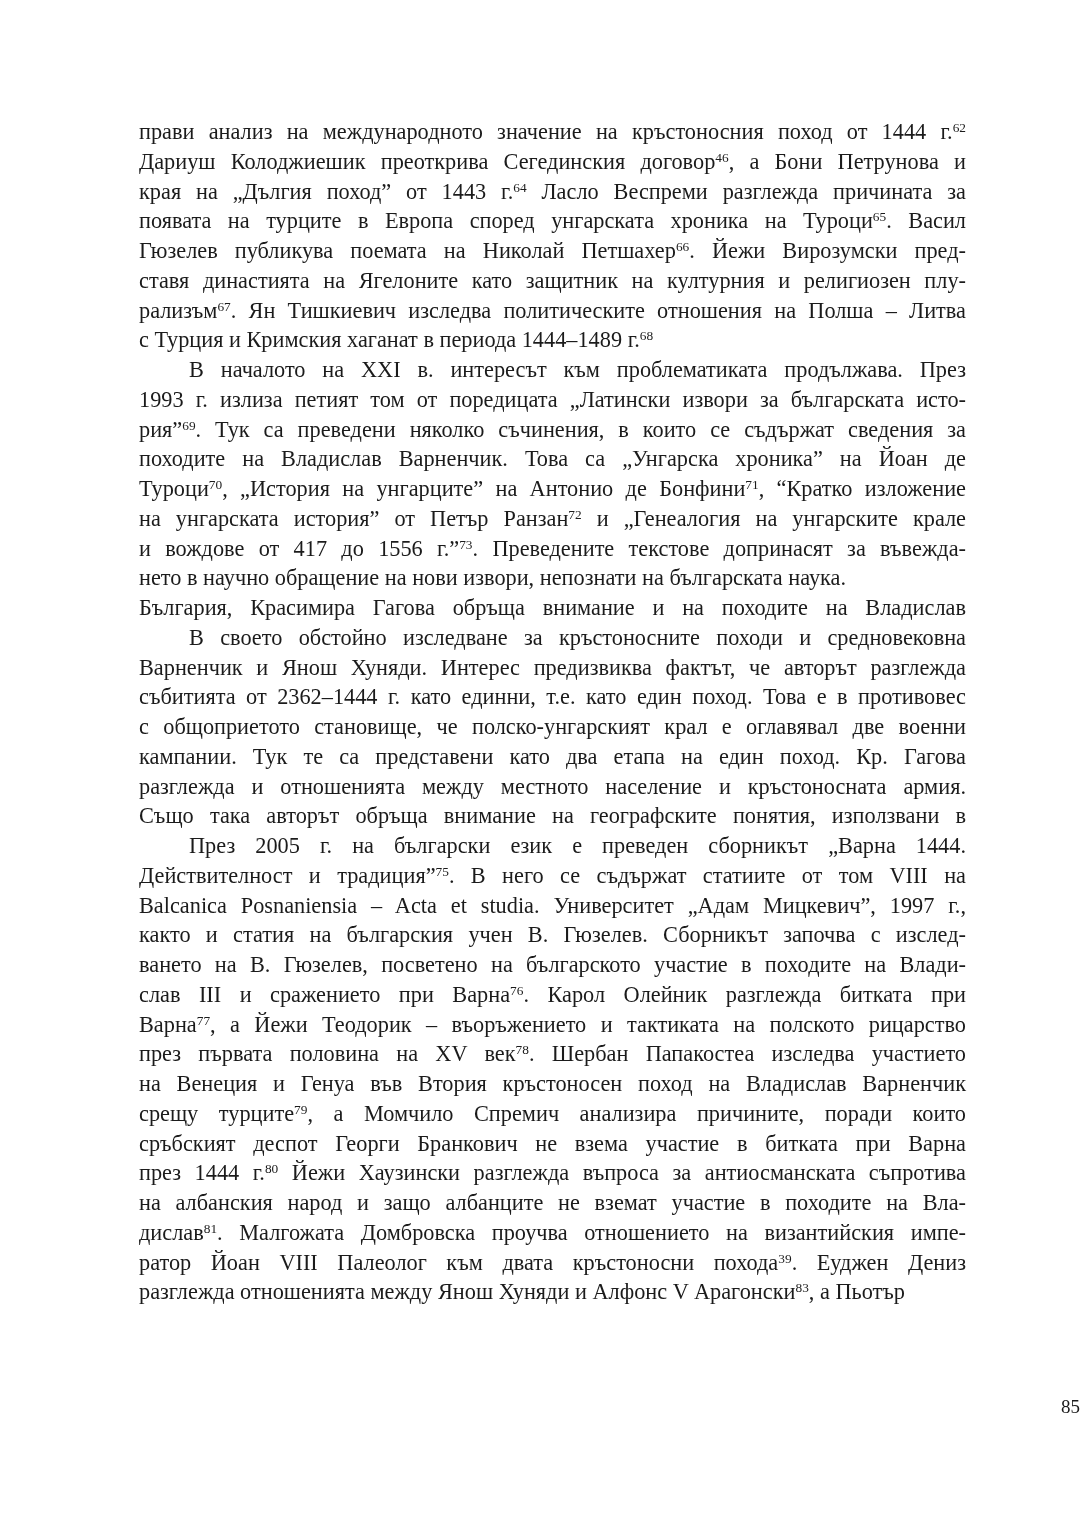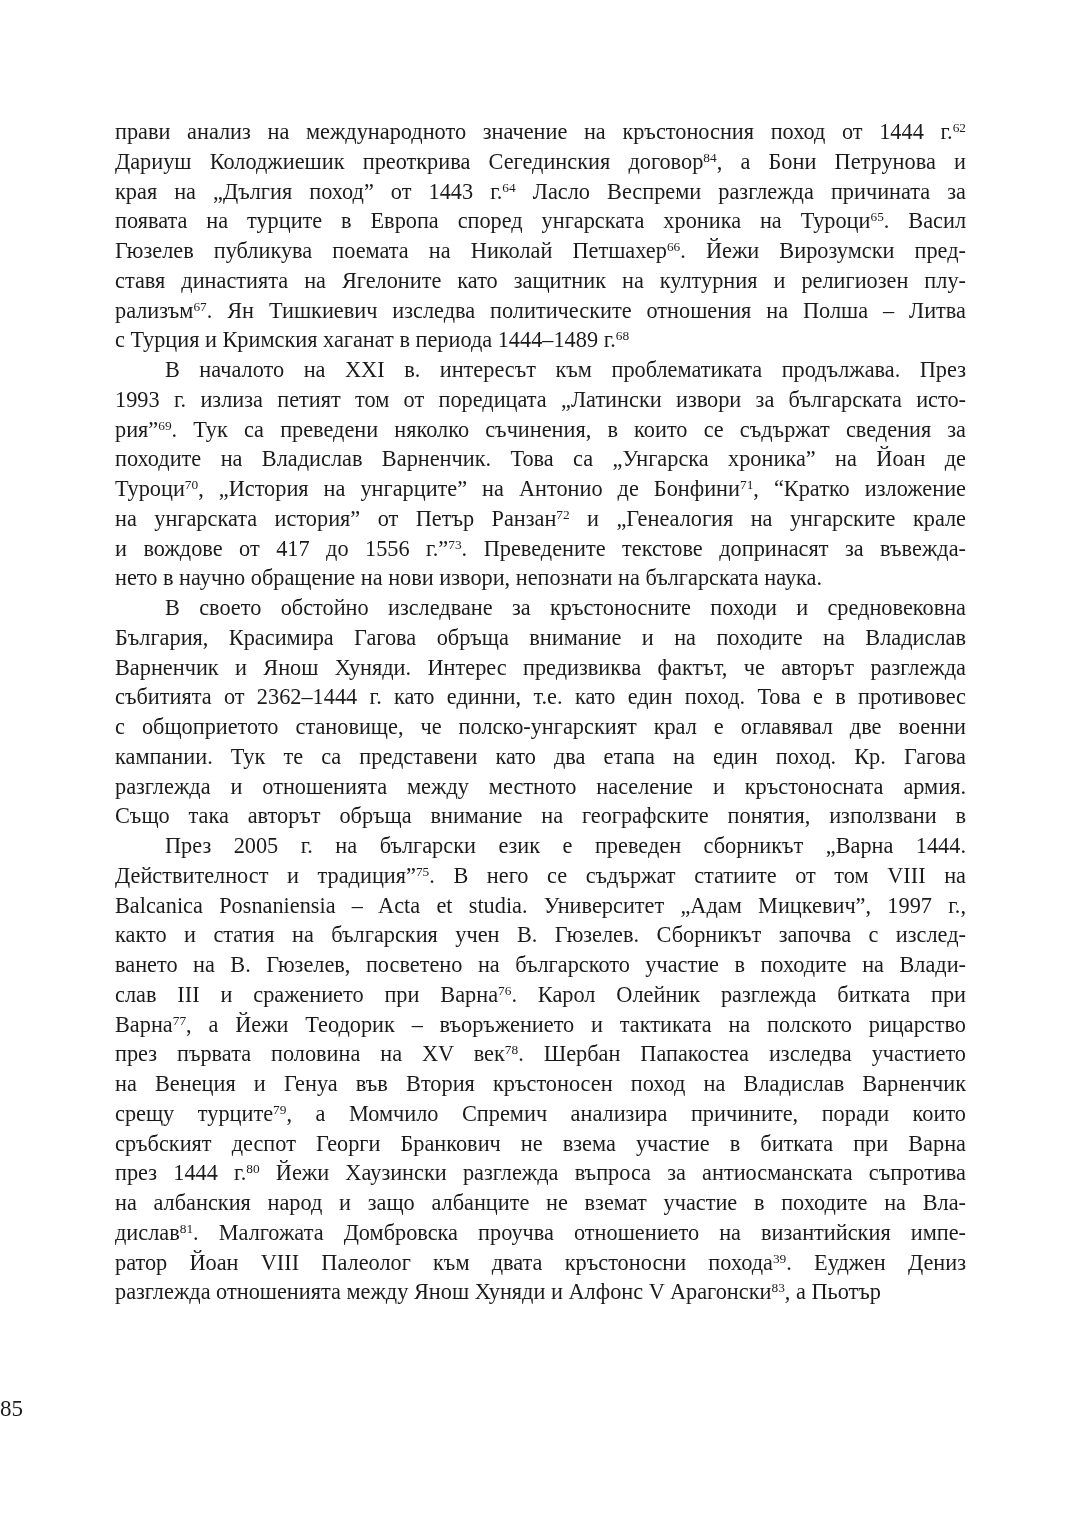--- a/index.html
+++ b/index.html
@@ -21,20 +21,21 @@
     position: absolute;
     left: 115px;
     top: 117px;
     width: 851px;
     font-size: 22.3px;
     line-height: 29.75px;
   }
   .paragraph { margin: 0; }
   .line {
     white-space: nowrap;
+    margin-left: 24px;
   }
   .line.justify {
     text-align: justify;
     text-align-last: justify;
   }
   .line.indent {
     text-indent: 50px;
   }
   sup {
     font-size: 0.60em;
@@ -43,52 +44,52 @@
     position: relative;
     top: -0.52em;
     letter-spacing: 0;
     text-align: right;
   }
   .page-footer {
     position: absolute;
     left: 0;
     top: 1396px;
     width: 100%;
-    text-align: left;
-    font-size: 23px;
+    text-align: right;
+    font-size: 19px;
   }
 </style>
 </head>
 <body>
 
 <div class="page">
   <div class="text-block">
       <div class="paragraph">
         <div class="line justify">прави анализ на международното значение на кръстоносния поход от 1444 г.<sup>62</sup></div>
-        <div class="line justify">Дариуш Колоджиешик преоткрива Сегединския договор<sup>84</sup>, а Бони Петрунова и</div>
+        <div class="line justify">Дариуш Колоджиешик преоткрива Сегединския договор<sup>46</sup>, а Бони Петрунова и</div>
         <div class="line justify">края на „Дългия поход” от 1443 г.<sup>64</sup> Ласло Веспреми разглежда причината за</div>
         <div class="line justify">появата на турците в Европа според унгарската хроника на Туроци<sup>65</sup>. Васил</div>
         <div class="line justify">Гюзелев публикува поемата на Николай Петшахер<sup>66</sup>. Йежи Вирозумски пред-</div>
         <div class="line justify">ставя династията на Ягелоните като защитник на културния и религиозен плу-</div>
         <div class="line justify">рализъм<sup>67</sup>. Ян Тишкиевич изследва политическите отношения на Полша – Литва</div>
         <div class="line">с Турция и Кримския хаганат в периода 1444–1489 г.<sup>68</sup></div>
       </div>
       <div class="paragraph">
         <div class="line justify indent">В началото на XXI в. интересът към проблематиката продължава. През</div>
         <div class="line justify">1993 г. излиза петият том от поредицата „Латински извори за българската исто-</div>
         <div class="line justify">рия”<sup>69</sup>. Тук са преведени няколко съчинения, в които се съдържат сведения за</div>
         <div class="line justify">походите на Владислав Варненчик. Това са „Унгарска хроника” на Йоан де</div>
         <div class="line justify">Туроци<sup>70</sup>, „История на унгарците” на Антонио де Бонфини<sup>71</sup>, “Кратко изложение</div>
         <div class="line justify">на унгарската история” от Петър Ранзан<sup>72</sup> и „Генеалогия на унгарските крале</div>
         <div class="line justify">и вождове от 417 до 1556 г.”<sup>73</sup>. Преведените текстове допринасят за въвежда-</div>
         <div class="line">нето в научно обращение на нови извори, непознати на българската наука.</div>
       </div>
       <div class="paragraph">
+        <div class="line justify">България, Красимира Гагова обръща внимание и на походите на Владислав</div>
         <div class="line justify indent">В своето обстойно изследване за кръстоносните походи и средновековна</div>
-        <div class="line justify">България, Красимира Гагова обръща внимание и на походите на Владислав</div>
         <div class="line justify">Варненчик и Янош Хуняди. Интерес предизвиква фактът, че авторът разглежда</div>
         <div class="line justify">събитията от 2362–1444 г. като единни, т.е. като един поход. Това е в противовес</div>
         <div class="line justify">с общоприетото становище, че полско-унгарският крал е оглавявал две военни</div>
         <div class="line justify">кампании. Тук те са представени като два етапа на един поход. Кр. Гагова</div>
         <div class="line justify">разглежда и отношенията между местното население и кръстоносната армия.</div>
         <div class="line justify">Също така авторът обръща внимание на географските понятия, използвани в</div>
       </div>
       <div class="paragraph">
         <div class="line justify indent">През 2005 г. на български език е преведен сборникът „Варна 1444.</div>
         <div class="line justify">Действителност и традиция”<sup>75</sup>. В него се съдържат статиите от том VIII на</div>

